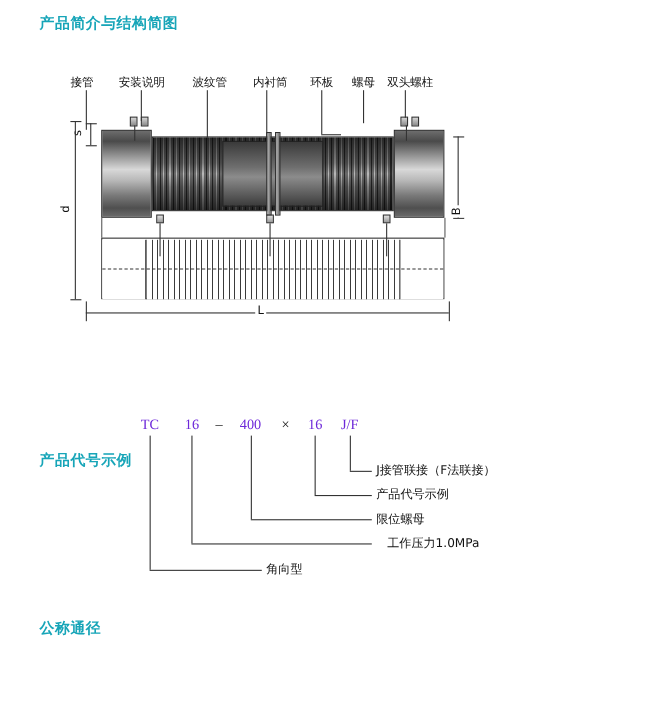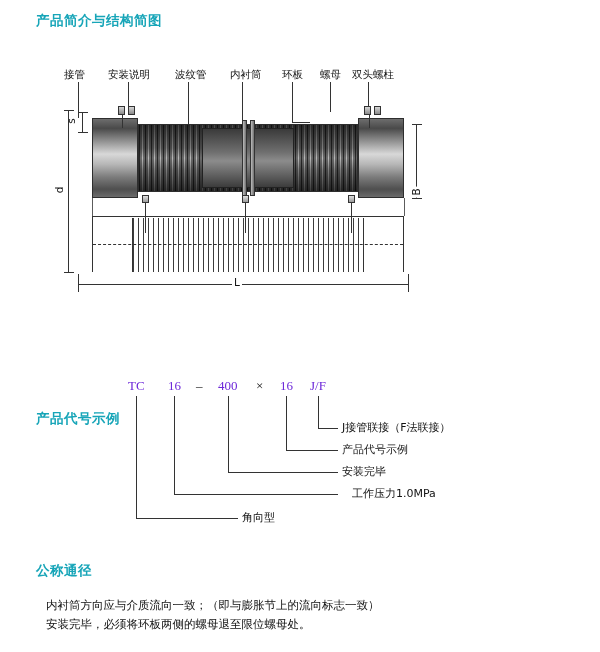--- a/index.html
+++ b/index.html
@@ -296,25 +296,21 @@
     <div class="vleader" style="left:258px;top:18px;height:32px;"></div>
 
     <div class="hleader" style="left:258px;top:50px;width:20px;"></div>
     <div class="hleader" style="left:226px;top:72px;width:52px;"></div>
     <div class="hleader" style="left:168px;top:94px;width:110px;"></div>
     <div class="hleader" style="left:114px;top:116px;width:164px;"></div>
     <div class="hleader" style="left:76px;top:140px;width:102px;"></div>
 
     <div class="desc" style="left:282px;top:42px;">J接管联接（F法联接）</div>
     <div class="desc" style="left:282px;top:64px;">产品代号示例</div>
-    <div class="desc" style="left:282px;top:86px;">安装完毕</div>
+    <div class="desc" style="left:282px;top:86px;">限位螺母</div>
     <div class="desc" style="left:292px;top:108px;">工作压力1.0MPa</div>
     <div class="desc" style="left:182px;top:132px;">角向型</div>
   </div>
 
   <div class="heading h3">公称通径</div>
 
-  <div class="notes">
-    <div class="note-line">内衬筒方向应与介质流向一致；（即与膨胀节上的流向标志一致）</div>
-    <div class="note-line">安装完毕，必须将环板两侧的螺母退至限位螺母处。</div>
-  </div>
 
 </div>
 
 </body></html>

